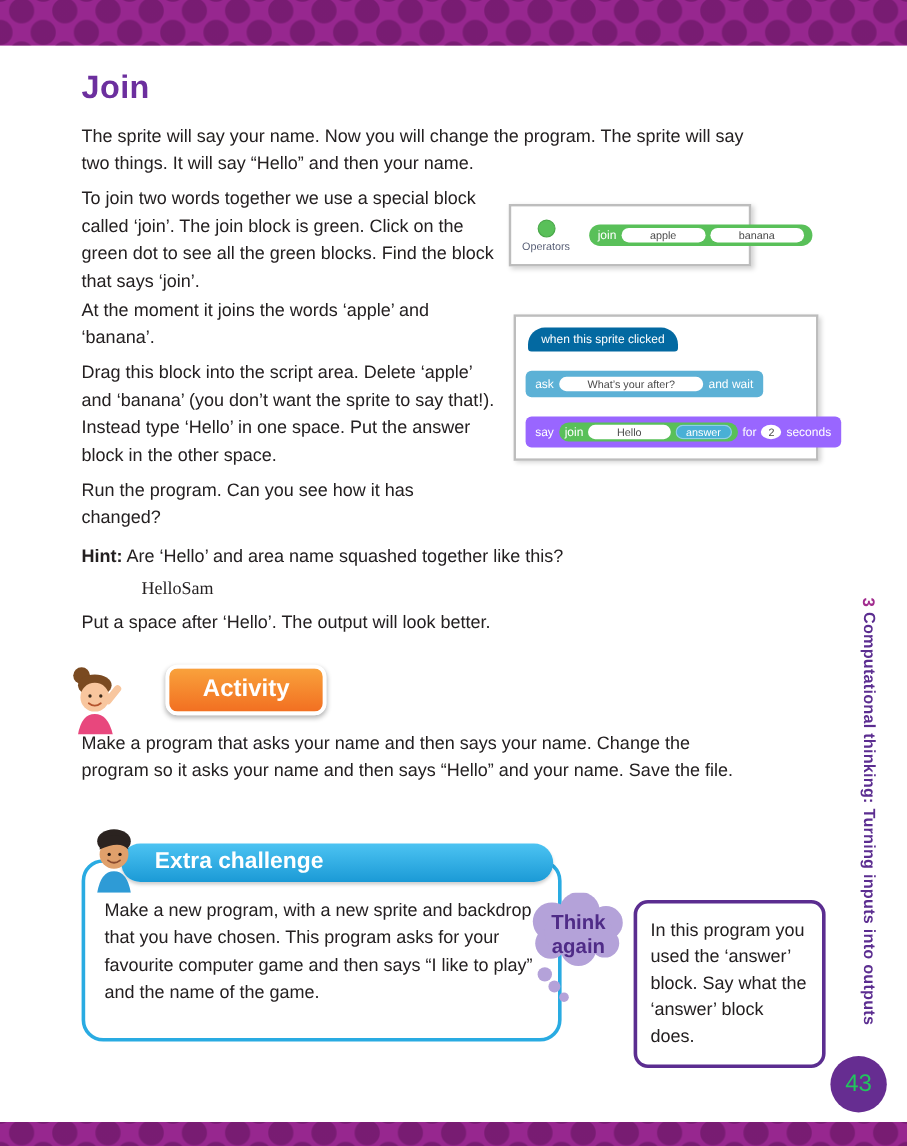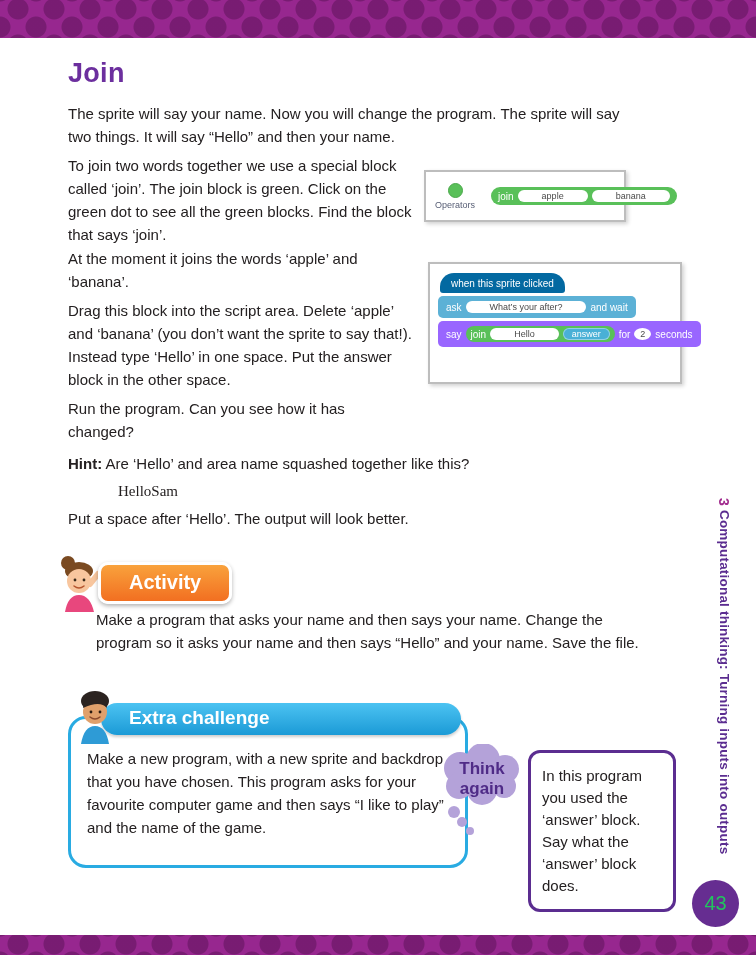--- a/index.html
+++ b/index.html
@@ -43,54 +43,54 @@
   }
   #shot-palette{left:424px;top:170px;width:202px;height:52px;display:flex;align-items:center;padding:5px 9px;}
   .palette-col{display:flex;flex-direction:column;align-items:center;gap:2px;}
   .cat-dot{width:13px;height:13px;border-radius:50%;background:#59c059;border:1px solid #4aa84a;}
   .cat-label{font-size:9px;color:#575e75;}
   .join-pill{margin-left:16px;background:#59c059;border-radius:14px;padding:3px 7px;display:flex;align-items:center;gap:4px;color:#fff;font-size:10px;}
   .oval-white{background:#fff;color:#4a4a4a;border-radius:10px;padding:1px 24px;font-size:9px;white-space:nowrap;}
 
   #shot-script{left:428px;top:262px;width:254px;height:122px;padding:9px 8px;}
   .hat{width:fit-content;background:#0369a1;color:#fff;font-size:10px;padding:5px 11px 4px;border-radius:14px 14px 3px 3px;margin-left:2px;white-space:nowrap;}
-  .blk{width:fit-content;color:#fff;font-size:10px;padding:5px 8px;border-radius:5px;margin-top:3px;display:flex;align-items:center;gap:4px;white-space:nowrap;justify-content:center;}
+  .blk{width:fit-content;color:#fff;font-size:10px;padding:5px 8px;border-radius:5px;margin-top:16px;display:flex;align-items:center;gap:4px;white-space:nowrap;justify-content:center;}
   .ask{background:#5cb1d6;}
   .say{background:#9966ff;}
   .join-inner{background:#59c059;border-radius:12px;padding:2px 5px;display:flex;align-items:center;gap:4px;}
   .oval-answer{background:#49b0d6;color:#fff;border-radius:10px;padding:1px 9px;font-size:9px;box-shadow:inset 0 0 0 1px rgba(255,255,255,.4);}
   .oval-num{background:#fff;color:#4a4a4a;border-radius:50%;padding:1px 6px;font-size:9px;}
 
   
-  .activity-row{position:absolute;left:54px;top:554px;display:flex;align-items:center;}
+  .activity-row{position:absolute;left:54px;top:554px;display:flex;align-items:flex-start;gap:40px;}
   .activity-badge{
     background:linear-gradient(#f9a23c,#f26f21);color:#fff;font-size:20px;font-weight:bold;
     padding:6px 28px 7px;border-radius:10px;border:3px solid #fff;
     box-shadow:0 2px 4px rgba(0,0,0,.3);margin-left:-8px;
   }
-  #p-activity{left:68px;top:608px;width:566px;margin-left:28px;}
+  #p-activity{left:68px;top:608px;width:566px;}
 
   
   .extra-box{
     position:absolute;left:68px;top:716px;width:400px;height:152px;
     border:3px solid #29abe2;border-radius:18px;background:#fff;box-sizing:border-box;
   }
   .extra-header{
     position:absolute;left:30px;top:-16px;right:4px;
     background:linear-gradient(#4cc3f2,#1b9ad6);border-radius:16px;
     color:#fff;font-weight:bold;font-size:19px;padding:4px 0 6px 28px;
     box-shadow:0 2px 3px rgba(0,0,0,.2);
   }
   .extra-text{position:absolute;left:16px;right:10px;top:28px;margin:0;font-size:15px;line-height:23px;color:#242021;}
   .extra-char{position:absolute;left:70px;top:686px;z-index:3;}
 
   
   .think-cloud{position:absolute;left:436px;top:744px;}
   .think-box{
-    position:absolute;left:528px;top:750px;width:148px;box-sizing:border-box;
+    position:absolute;left:528px;top:750px;width:160px;box-sizing:border-box;
     border:3px solid #5b2d90;border-radius:12px;background:#fff;
     padding:12px 11px;font-size:15px;line-height:22px;color:#242021;
   }
 
   
   .sidebar{
     position:absolute;right:24px;top:498px;height:380px;
     writing-mode:vertical-rl;font-size:13.5px;font-weight:bold;color:#5b2d90;
     letter-spacing:.2px;white-space:nowrap;
   }

